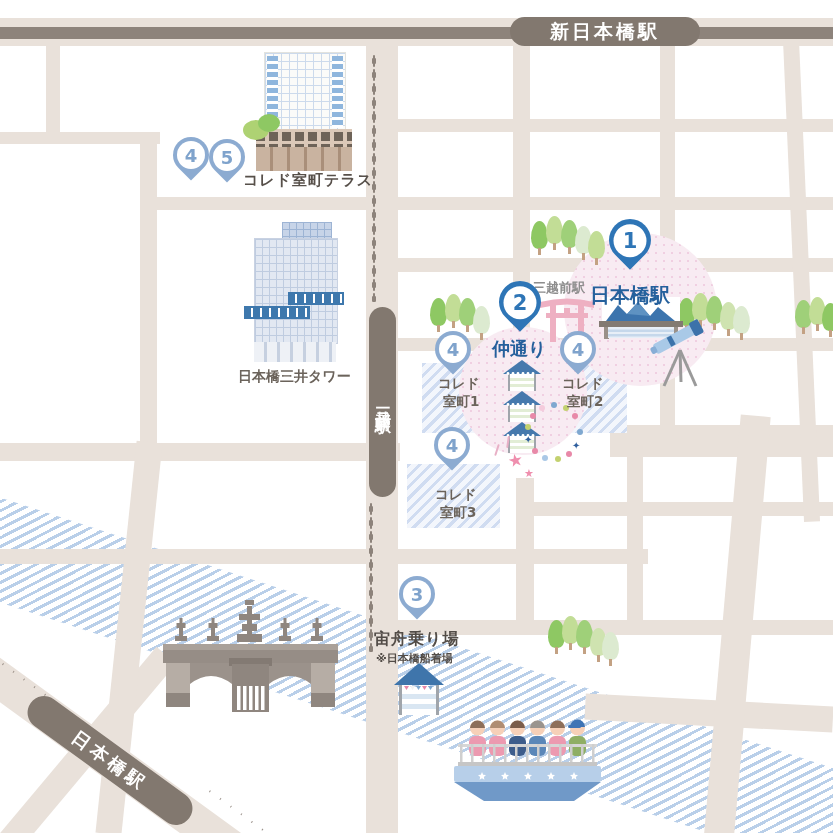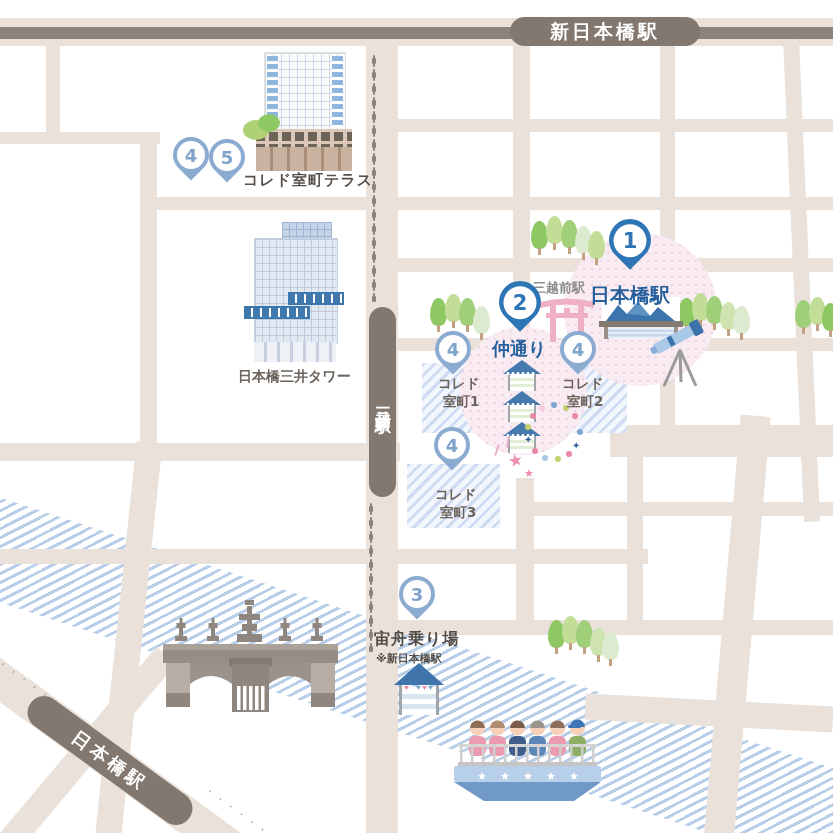--- a/index.html
+++ b/index.html
@@ -389,21 +389,21 @@
   </div>
   <div class="lbl gray" style="left:562px;top:374px;font-size:13.5px;line-height:18px;">
     <span>コレド</span><br>
     <span>室町2</span>
   </div>
   <div class="lbl gray" style="left:435px;top:485px;font-size:13.5px;line-height:18px;">
     <span>コレド</span><br>
     <span>室町3</span>
   </div>
   <div class="lbl" style="left:374px;top:629px;font-size:16px;color:#524c47;letter-spacing:1px;">宙舟乗り場</div>
-  <div class="lbl" style="left:376px;top:651px;font-size:11px;color:#524c47;">※新日本橋駅</div>
+  <div class="lbl" style="left:376px;top:651px;font-size:11px;color:#524c47;">※日本橋船着場</div>
 
   <div class="pin light" style="left:173px;top:137px;">
     <span class="inner">4</span>
     </div>
   <div class="pin light" style="left:209px;top:139px;">
     <span class="inner">5</span>
     </div>
   <div class="pin dark" style="left:609px;top:219px;">
     <span class="inner">1</span>
     </div>

